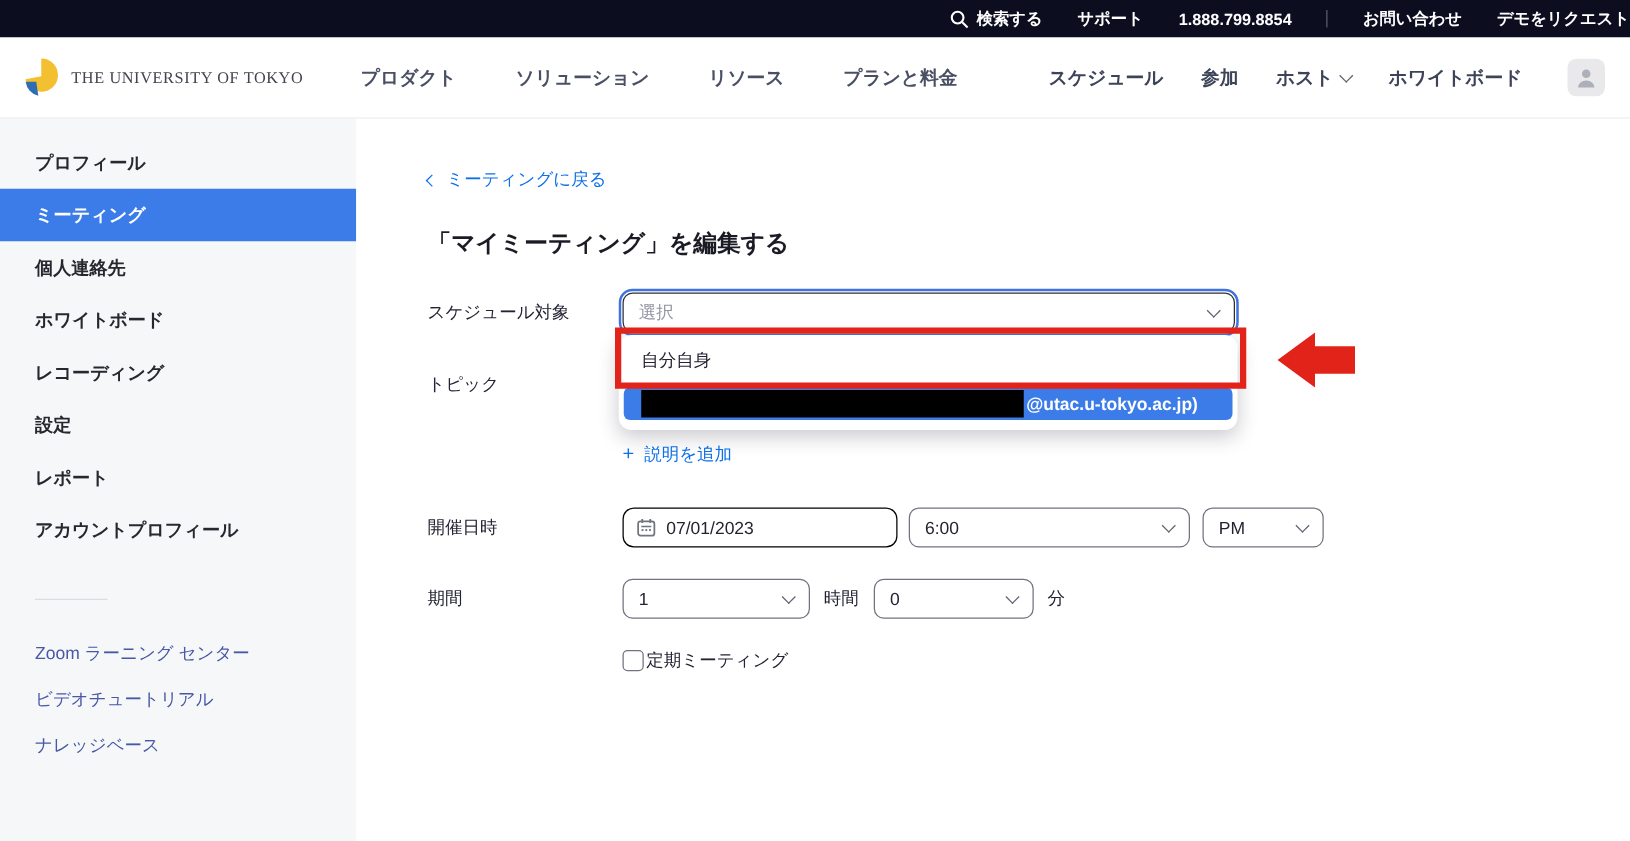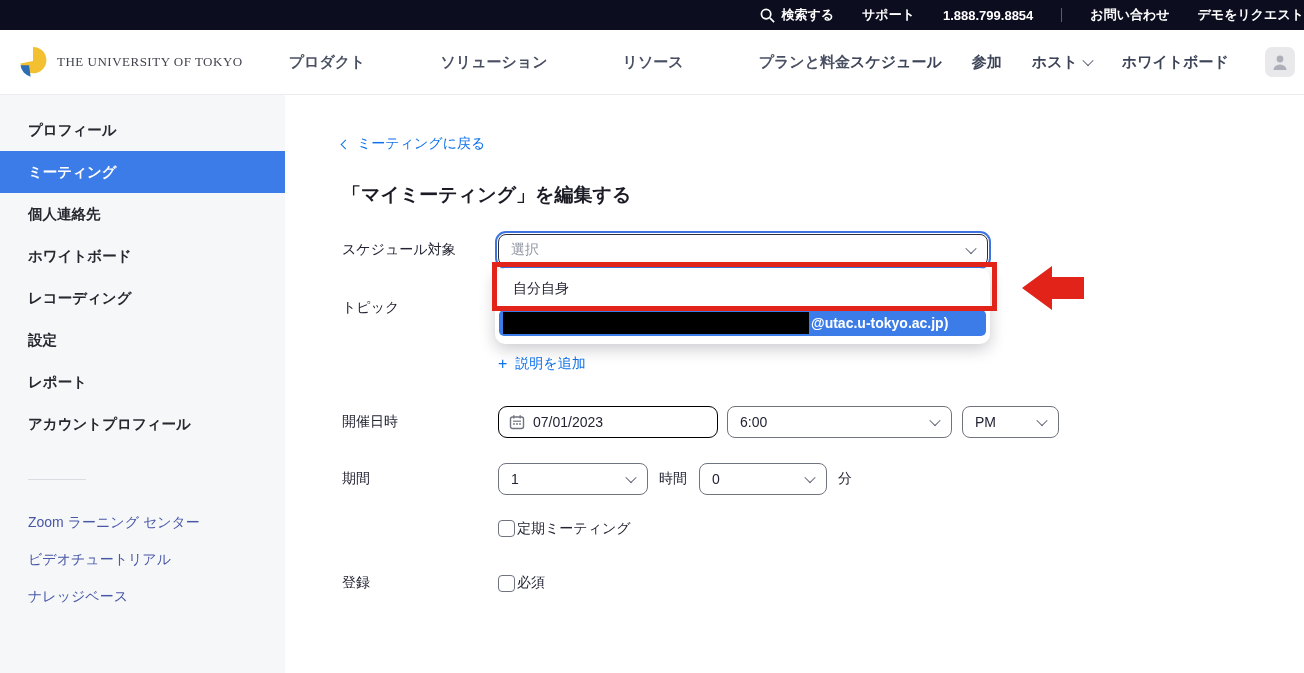--- a/index.html
+++ b/index.html
@@ -9,21 +9,21 @@
   
   .topbar { height:30px; background:#0c0e20; display:flex; align-items:center; justify-content:flex-end; gap:28px; }
   .topbar .tb-item { color:#fff; font-size:13px; font-weight:bold; cursor:pointer; white-space:nowrap; }
   .tb-search { display:flex; align-items:center; gap:6px; }
   .tb-divider { width:1px; height:14px; background:#5a5d6e; }
 
   
   .nav { height:65px; background:#fff; border-bottom:1px solid #ebebf0; display:flex; align-items:center; padding:0 20px 0 16px; }
   .logo { display:flex; align-items:center; gap:7px; margin-right:46px; cursor:pointer; }
   .logo-text { font-family:"Liberation Serif","DejaVu Serif",serif; font-size:13px; letter-spacing:.5px; color:#43444f; white-space:nowrap; }
-  .nav-left { display:flex; gap:75px; }
+  .nav-left { display:flex; gap:47px; }
   .nav-item { font-size:15px; font-weight:bold; color:#4a5064; cursor:pointer; white-space:nowrap; }
   .nav-right { margin-left:auto; display:flex; align-items:center; gap:30px; }
   .nav-right .nav-item { color:#3d4458; }
   .host-group { display:flex; align-items:center; gap:6px; cursor:pointer; }
   .avatar { width:30px; height:30px; border-radius:7px; background:#e9e9ec; display:flex; align-items:center; justify-content:center; cursor:pointer; margin-left:6px; }
 
   .chev { display:inline-block; width:8px; height:8px; border-left:1.6px solid #5d6372; border-bottom:1.6px solid #5d6372; transform:rotate(-45deg) translate(1px,-1px); }
 
   
   .page { display:flex; height:578px; }
@@ -56,21 +56,21 @@
   .row-duration { margin-bottom:25px; }
   .row-timezone { margin-bottom:30px; }
   .row-recurring { margin-left:156px; margin-bottom:37px; height:17px; display:flex; align-items:center; }
   .row-reg { }
 
   .sched-wrap { position:relative; width:490px; }
 
   
   .dropdown { position:absolute; left:-3px; top:34px; width:495px; background:#fff; border-radius:10px; box-shadow:0 5px 16px rgba(20,20,40,.22); z-index:5; padding-bottom:8px; }
   .dd-opt1 { height:42px; display:flex; align-items:center; padding-left:18px; font-size:14px; color:#232333; cursor:pointer; }
-  .dd-opt2 { margin:0 4px; height:26px; background:#3b7ce8; border-radius:5px; display:flex; align-items:center; padding-left:4px; cursor:pointer; }
+  .dd-opt2 { margin:0 4px; height:26px; background:#3b7ce8; border-radius:5px; display:flex; align-items:center; padding-left:14px; cursor:pointer; }
   .redact { width:306px; height:22px; background:#000; flex:none; }
   .dd-opt2-text { color:#fff; font-size:14px; font-weight:bold; margin-left:2px; white-space:nowrap; }
 
   
   .anno-rect { position:absolute; left:-6px; top:28px; width:505px; height:49px; border:5px solid #e2231a; z-index:10; pointer-events:none; }
   .anno-arrow { position:absolute; left:524px; top:28px; z-index:10; pointer-events:none; }
 
   .desc-link { display:flex; align-items:center; gap:8px; color:#0e71eb; font-size:14px; cursor:pointer; }
   .plus { font-size:16px; line-height:1; color:#0e71eb; }
 
@@ -235,20 +235,15 @@
         </div>
         <span class="unit">分</span>
       </div>
 
 
       <div class="row-recurring">
         <input type="checkbox" class="checkbox" style="">
         <span class="cb-label">定期ミーティング</span>
       </div>
 
-      <div class="frow row-reg">
-        <div class="flabel">登録</div>
-        <input type="checkbox" class="checkbox" style="">
-        <span class="cb-label">必須</span>
-      </div>
     </div>
   </div>
 </div>
 
 </body></html>

